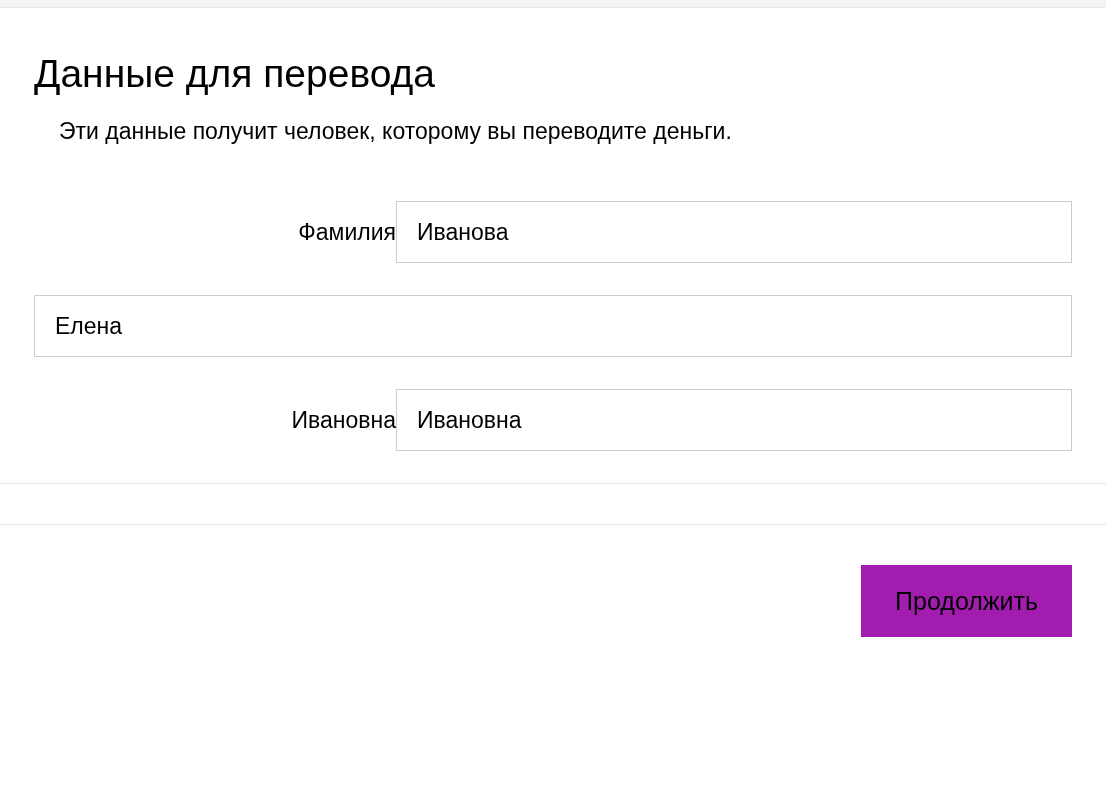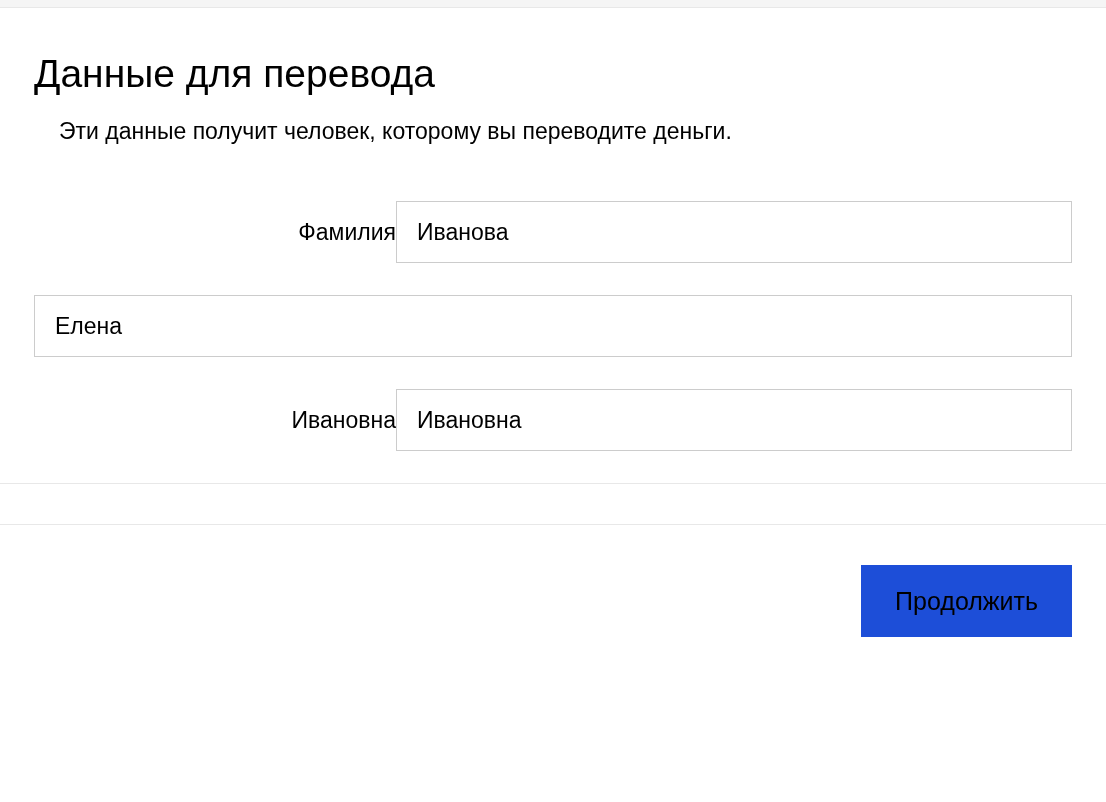--- a/index.html
+++ b/index.html
@@ -72,21 +72,21 @@
     .section-email {
       margin-bottom: 40px;
     }
     .button-row {
       display: flex;
       justify-content: flex-end;
       padding-right: 0;
       margin-top: 8px;
     }
     .continue-button {
-      background: #1d4ed8;
+      background: #a21caf;
       border: none;
       height: 72px;
       padding: 0 34px;
       font-size: 25px;
       color: #000;
       font-family: inherit;
       cursor: pointer;
       font-weight: 400;
     }
   </style>

